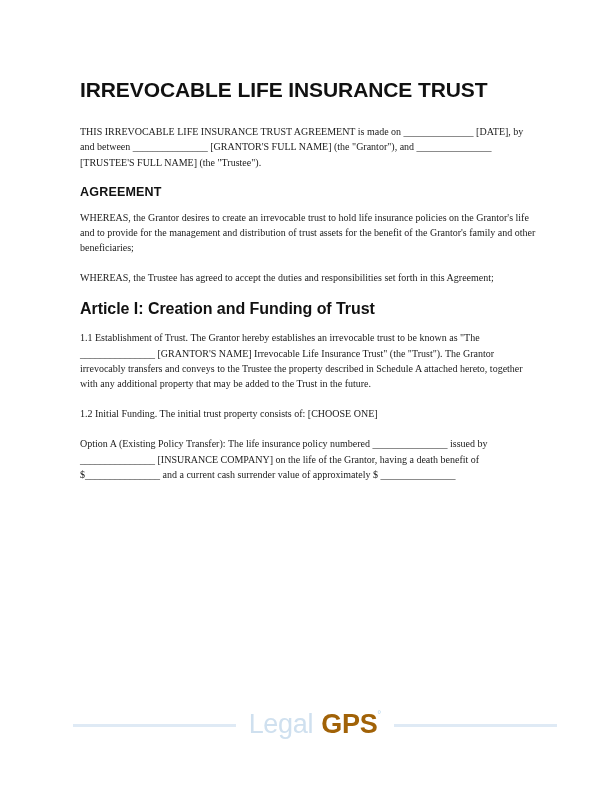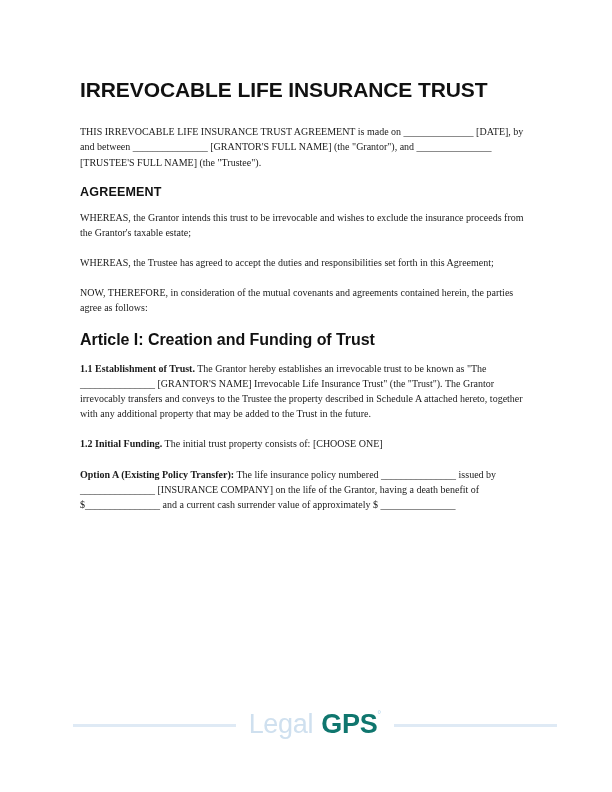--- a/index.html
+++ b/index.html
@@ -65,21 +65,21 @@
     font-size: 10px;
     line-height: 1.52;
     margin: 0 0 15px 0;
     text-align: left;
     color: #1a1a1a;
   }
 
   p.para:last-child { margin-bottom: 0; }
 
   .lead {
-    font-weight: bold;
+    font-weight: normal;
   }
 
   
   .f0 { color: #1a1a1a; }
   .f3 { color: #9e9e9e; }
   .f5 { color: #dedede; }
 
   
   .footer {
     position: absolute;
@@ -107,21 +107,21 @@
     white-space: nowrap;
     position: relative;
     top: -1px;
   }
   .logo .legal {
     color: #cfe0ef;
     font-weight: normal;
     letter-spacing: -0.3px;
   }
   .logo .gps {
-    color: #0f766e;
+    color: #a16207;
     font-weight: bold;
     letter-spacing: -0.3px;
     margin-left: 8px;
   }
   .logo .reg {
     color: #bcd8ee;
     font-size: 10px;
     vertical-align: super;
     position: relative;
     top: -5px;
@@ -134,23 +134,22 @@
 <div class="page">
 
   <div class="content">
 
     <h1 class="doc-title">IRREVOCABLE LIFE INSURANCE TRUST</h1>
 
     <p class="para f0">THIS IRREVOCABLE LIFE INSURANCE TRUST AGREEMENT is made on ______________ [DATE], by and between _______________ [GRANTOR'S FULL NAME] (the "Grantor"), and _______________ [TRUSTEE'S FULL NAME] (the "Trustee").</p>
 
     <h2 class="section-heading">AGREEMENT</h2>
 
-    <p class="para f0">WHEREAS, the Grantor intends this trust to be irrevocable and wishes to exclude the insurance proceeds from the Grantor's taxable estate;</p>
+    <p class="para f0">WHEREAS, the Grantor desires to create an irrevocable trust to hold life insurance policies on the Grantor's life and to provide for the management and distribution of trust assets for the benefit of the Grantor's family and other beneficiaries;</p>
     <p class="para f0">WHEREAS, the Trustee has agreed to accept the duties and responsibilities set forth in this Agreement;</p>
-    <p class="para f0">NOW, THEREFORE, in consideration of the mutual covenants and agreements contained herein, the parties agree as follows:</p>
 
     <h3 class="article-heading">Article I: Creation and Funding of Trust</h3>
 
     <p class="para f0"><span class="lead">1.1 Establishment of Trust.</span><span> The Grantor hereby establishes an irrevocable trust to be known as "The _______________ [GRANTOR'S NAME] Irrevocable Life Insurance Trust" (the "Trust"). The Grantor irrevocably transfers and conveys to the Trustee the property described in Schedule A attached hereto, together with any additional property that may be added to the Trust in the future.</span></p>
 
     <p class="para f3"><span class="lead">1.2 Initial Funding.</span><span> The initial trust property consists of: [CHOOSE ONE]</span></p>
 
     <p class="para f5"><span class="lead">Option A (Existing Policy Transfer):</span><span> The life insurance policy numbered _______________ issued by _______________ [INSURANCE COMPANY] on the life of the Grantor, having a death benefit of $_______________ and a current cash surrender value of approximately $ _______________</span></p>
 
   </div>

